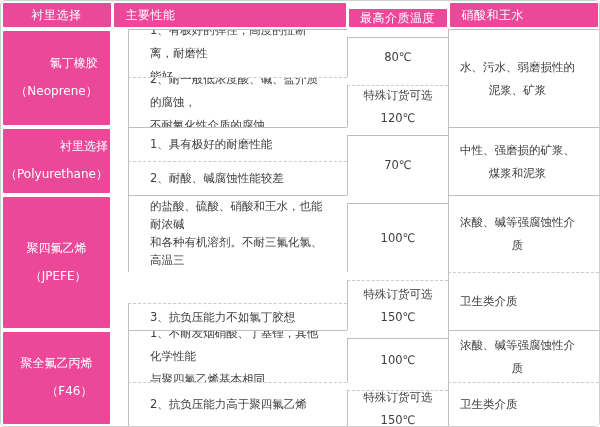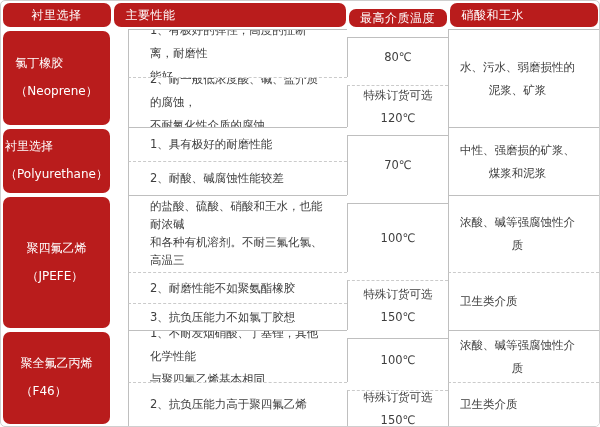--- a/index.html
+++ b/index.html
@@ -11,22 +11,22 @@
     grid-template-columns:111px 235px 101px auto;
     grid-template-rows:28px 48px 50px 34px 34px 77px 31px 27px 52px auto;
   }
   .cell{
     box-sizing:border-box;display:flex;align-items:center;
     font-size:11.5px;color:#3e3e3e;white-space:pre-line;
     line-height:2.0;overflow:hidden;
   }
   
   .teal{
-    background:#b91c1c;color:#ffffff;margin:2px;border-radius:7px;
-    justify-content:center;text-align:left;line-height:2.3;font-size:12px;
+    background:#ec4899;color:#ffffff;margin:2px;border-radius:1px;
+    justify-content:center;text-align:right;line-height:2.3;font-size:12px;
   }
   .hdr{margin:2px 1.5px;line-height:1.2;letter-spacing:0.5px;}
   .hdr.first{justify-content:center;}
   .hdr.left{justify-content:flex-start;padding-left:12px;}
   
   .body{border-left:1px solid #bfbfbf;border-top:1px solid #bfbfbf;background:#fff;}
   .sub{border-top:1px dashed #cbcbcb;}
   .perf{padding:2px 21px;text-align:left;margin-left:16px;}
   .perf.tight{line-height:1.55;}
   .temp{justify-content:center;text-align:center;}
@@ -71,21 +71,20 @@
 
     <div class="cell teal c1 r6 span3">聚四氟乙烯
 （JPEFE）</div>
     <div class="cell body perf tight c2 r6">1、几乎可以抵抗所有化学介质，能耐妃糖
 的盐酸、硫酸、硝酸和王水，也能耐浓碱
 和各种有机溶剂。不耐三氟化氯、高温三
 氟化氧、高流速沸氟、液氧、臭氧的腐蚀</div>
     <div class="cell body temp c3 r6">100℃</div>
     <div class="cell body range c4 r6">浓酸、碱等强腐蚀性介
 质</div>
-    <div class="cell body sub perf c2 r7">2、耐磨性能不如聚氨酯橡胶</div>
     <div class="cell body sub temp c3 r7 span2">特殊订货可选
 150℃</div>
     <div class="cell body sub range c4 r7 span2">卫生类介质</div>
     <div class="cell body sub perf c2 r8">3、抗负压能力不如氯丁胶想</div>
 
     <div class="cell teal c1 r9 span2">聚全氟乙丙烯
 （F46）</div>
     <div class="cell body perf c2 r9">1、不耐发烟硝酸、丁基锂，其他化学性能
 与聚四氟乙烯基本相同</div>
     <div class="cell body temp c3 r9">100℃</div>

